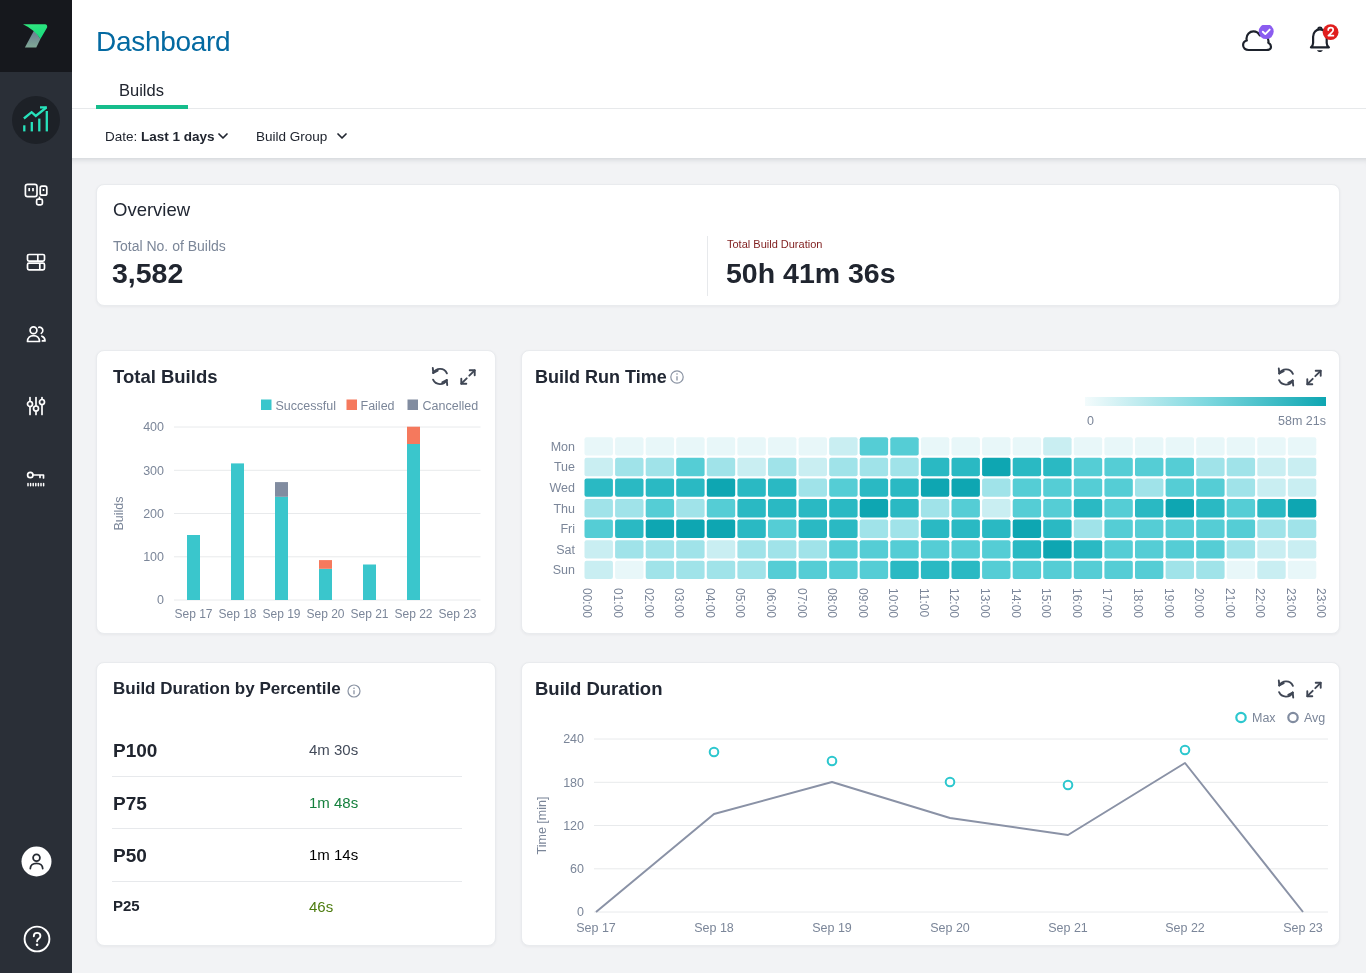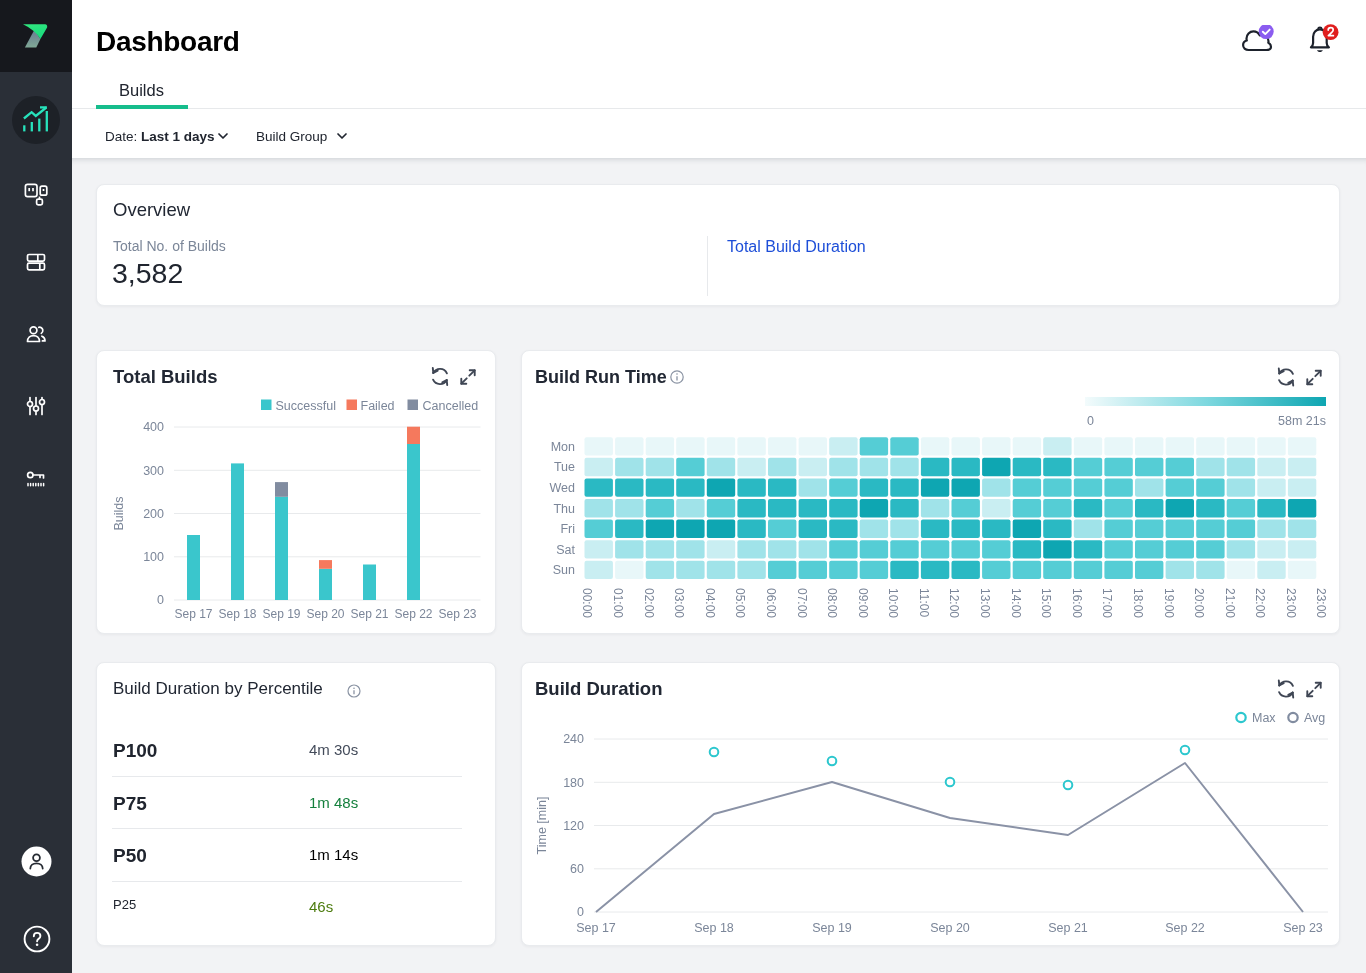--- a/index.html
+++ b/index.html
@@ -10,21 +10,21 @@
 #logo{position:absolute;left:0;top:0;width:72px;height:72px;background:#16181d}
 #activec{position:absolute;left:12px;top:96px;width:48px;height:48px;border-radius:50%;background:#1d2127}
 #content{position:absolute;left:72px;top:158px;width:1294px;height:815px;background:#f2f3f5;box-shadow:inset 0 7px 7px -7px rgba(20,30,50,.22)}
 .card{position:absolute;background:#fff;border:1px solid #e9ebee;border-radius:8px;box-shadow:0 1px 3px rgba(30,40,60,.05)}
 svg{display:block}
 </style>
 </head>
 <body>
 <div id="app">
 
-<div class="abs" style="left:96px;top:26px;font-size:28px;font-weight:700;color:#000000;letter-spacing:-.3px">Dashboard</div>
+<div class="abs" style="left:96px;top:26px;font-size:28px;font-weight:400;color:#0369a1;letter-spacing:-.3px">Dashboard</div>
 
 <svg class="abs" style="left:1241px;top:25px" width="34" height="28" viewBox="0 0 34 28">
 <path d="M7.6 25 C4.4 25 2.1 22.8 2.1 20.1 C2.1 17.8 3.7 16 5.8 15.5 C5.6 14.8 5.5 14.1 5.5 13.4 C5.5 9.5 8.6 6.4 12.4 6.4 C15.2 6.4 17.6 8 18.7 10.4 C19.5 10.1 20.3 9.9 21.2 9.9 C24.7 9.9 27.5 12.7 27.5 16.2 C27.5 16.7 27.4 17.2 27.3 17.7 C28.9 18.5 30 20.1 30 22 C30 24.6 27.9 25 25.2 25 Z" fill="none" stroke="#1d222c" stroke-width="2.2" stroke-linejoin="round"></path>
 <circle cx="25.2" cy="6.6" r="7.5" fill="#8b5cf0"></circle>
 <path d="M21.8 6.7 L24.3 9.1 L28.7 4.6" fill="none" stroke="#fff" stroke-width="1.9" stroke-linecap="round" stroke-linejoin="round"></path>
 </svg>
 
 <svg class="abs" style="left:1308px;top:24px" width="34" height="30" viewBox="0 0 34 30">
 <path d="M2.9 23.3 C4.4 22.2 5.1 20.8 5.1 19 L5.1 12.7 C5.1 8.6 8 5.4 11.9 5.4 C15.8 5.4 18.7 8.6 18.7 12.7 L18.7 19 C18.7 20.8 19.4 22.2 20.9 23.3 Z" fill="none" stroke="#1d222c" stroke-width="2.2" stroke-linecap="round" stroke-linejoin="round"></path>
 <path d="M10.3 4.6 C10.3 3.2 13.5 3.2 13.5 4.6" fill="none" stroke="#1d222c" stroke-width="2" stroke-linecap="round"></path>
@@ -44,45 +44,46 @@
 <div class="abs" style="left:256px;top:129px;font-size:13.5px;color:#20252f">Build Group</div>
 <svg class="abs" style="left:336px;top:132px" width="12" height="8" viewBox="0 0 12 8">
       <path d="M2 2 L6 6 L10 2" fill="none" stroke="#20252f" stroke-width="1.7" stroke-linecap="round" stroke-linejoin="round"></path>
     </svg>
 
 <div id="content"></div>
 
 <div class="card" style="left:96px;top:184px;width:1244px;height:122px"></div>
 <div class="abs" style="left:113px;top:199px;font-size:18.5px;font-weight:400;color:#212733">Overview</div>
 <div class="abs" style="left:113px;top:238px;font-size:14px;color:#7b8698">Total No. of Builds</div>
-<div class="abs" style="left:112px;top:257px;font-size:28.5px;font-weight:400;color:#20252f">3,582</div>
+<div class="abs" style="left:112px;top:257px;font-size:28.5px;font-weight:700;color:#20252f">3,582</div>
 <div class="abs" style="left:707px;top:236px;width:1px;height:60px;background:#e7e9ec"></div>
-<div class="abs" style="left:727px;top:238px;font-size:16px;color:#1d4ed8">Total Build Duration</div>
+<div class="abs" style="left:727px;top:238px;font-size:11px;color:#7f1d1d">Total Build Duration</div>
+<div class="abs" style="left:726px;top:257px;font-size:28.5px;font-weight:700;color:#20252f">50h 41m 36s</div>
 
 <div class="card" style="left:96px;top:350px;width:400px;height:284px"></div>
 <div class="card" style="left:521px;top:350px;width:819px;height:284px"></div>
 <div class="card" style="left:96px;top:662px;width:400px;height:284px"></div>
 <div class="card" style="left:521px;top:662px;width:819px;height:284px"></div>
 
-<div class="abs" style="left:113px;top:679px;font-size:17px;font-weight:400;color:#212733">Build Duration by Percentile</div>
+<div class="abs" style="left:113px;top:679px;font-size:17px;font-weight:700;color:#212733">Build Duration by Percentile</div>
 <svg class="abs" style="left:347px;top:684px" width="14" height="14" viewBox="0 0 14 14">
       <circle cx="7" cy="7" r="6" fill="none" stroke="#8a93a3" stroke-width="1.2"></circle>
       <line x1="7" y1="6.3" x2="7" y2="10.2" stroke="#8a93a3" stroke-width="1.3"></line>
       <circle cx="7" cy="4.2" r=".8" fill="#8a93a3"></circle>
     </svg>
 <div class="abs" style="left:113px;top:740px;font-size:19px;font-weight:700;color:#20252f">P100</div>
 <div class="abs" style="left:309px;top:741px;font-size:15px;color:#434b5a">4m 30s</div>
 <div class="abs" style="left:112px;top:776px;width:350px;height:1px;background:#e7e9ec"></div>
 <div class="abs" style="left:113px;top:793px;font-size:19px;font-weight:700;color:#20252f">P75</div>
 <div class="abs" style="left:309px;top:794px;font-size:15px;color:#15803d">1m 48s</div>
 <div class="abs" style="left:112px;top:828px;width:350px;height:1px;background:#e7e9ec"></div>
 <div class="abs" style="left:113px;top:845px;font-size:19px;font-weight:700;color:#20252f">P50</div>
 <div class="abs" style="left:309px;top:846px;font-size:15px;color:#000000">1m 14s</div>
 <div class="abs" style="left:112px;top:881px;width:350px;height:1px;background:#e7e9ec"></div>
-<div class="abs" style="left:113px;top:897px;font-size:13px;font-weight:400;color:#20252f">P25</div>
+<div class="abs" style="left:113px;top:897px;font-size:15px;font-weight:700;color:#20252f">P25</div>
 <div class="abs" style="left:309px;top:898px;font-size:15px;color:#4d7c0f">46s</div>
 
 <div id="sidebar"></div>
 <div id="logo"></div>
 <svg class="abs" style="left:22px;top:22px" width="28" height="27" viewBox="0 0 28 27">
 <defs>
 <linearGradient id="lg1" x1="0" y1="0" x2="0.25" y2="1">
 <stop offset="0" stop-color="#31e87f"></stop>
           <stop offset="1" stop-color="#1ad97e"></stop>
 </linearGradient>

